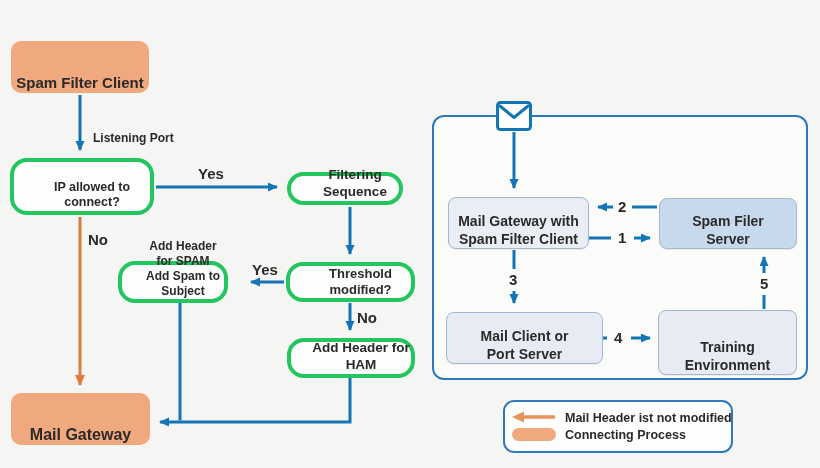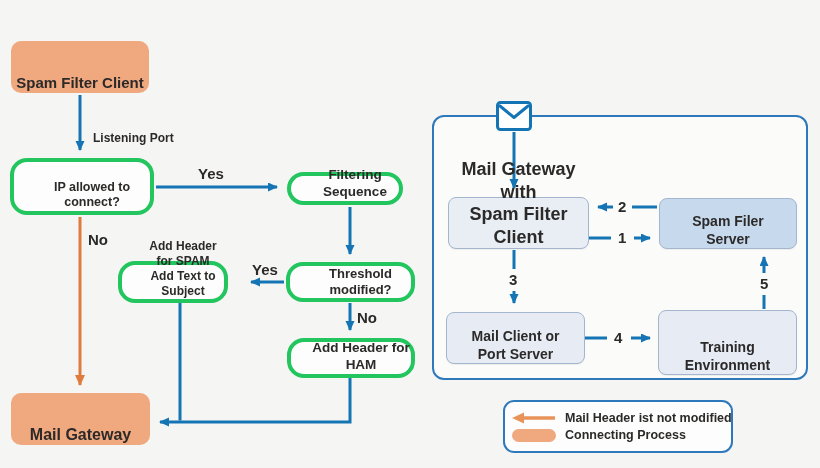--- a/index.html
+++ b/index.html
@@ -40,21 +40,21 @@
   }
   #envelope{left:496px;top:101px;width:36px;height:30px;}
 
   #legend-box{
     left:503px;top:400px;width:230px;height:53px;
     border:2px solid #2E79BC;border-radius:11px;background:#FDFDFD;
     box-sizing:border-box;
     display:flex;flex-direction:column;justify-content:center;gap:3px;
     padding:2px 6px;
   }
-  .legend-row{display:flex;align-items:center;gap:8px;}
+  .legend-row{display:flex;align-items:flex-start;gap:8px;}
   .legend-icon{width:46px;display:flex;align-items:center;justify-content:center;flex:0 0 46px;}
   .legend-text{font-size:12.5px;font-weight:700;white-space:nowrap;}
   .pill{width:44px;height:13px;border-radius:7px;background:#F0A87E;}
 </style>
 </head>
 <body>
 
 <div id="canvas">
 
   <div id="panel-bg"></div>
@@ -105,21 +105,21 @@
 
   <div class="lbl" style="left:198px;top:165px;font-size:15px;">Yes</div>
   <div class="lbl" style="left:88px;top:231px;font-size:15px;">No</div>
 
   <div class="node qbox" style="left:287px;top:172px;width:116px;height:33px;font-size:13.5px;box-sizing:border-box;">
     <span>Filtering Sequence</span>
   </div>
 
   <div class="node qbox" style="left:118px;top:261px;width:110px;height:42px;font-size:12px;box-sizing:border-box;">
     <span>Add Header for SPAM</span>
-    <span>Add Text to Subject</span>
+    <span>Add Spam to Subject</span>
   </div>
 
   <div class="lbl" style="left:252px;top:261px;font-size:15px;">Yes</div>
 
   <div class="node qbox" style="left:286px;top:262px;width:129px;height:40px;font-size:13px;box-sizing:border-box;">
     <span>Threshold modified?</span>
   </div>
 
   <div class="lbl" style="left:357px;top:309px;font-size:15px;">No</div>
 
@@ -131,31 +131,31 @@
     <span>Add Header for HAM</span>
   </div>
 
   <div id="envelope">
     <svg width="36" height="30" viewBox="0 0 36 30">
       <rect x="1.5" y="1.5" width="33" height="27" rx="3" fill="#FFFFFF" stroke="#1474B4" stroke-width="3"></rect>
       <path d="M4,5 L18,16.5 L32,5" fill="none" stroke="#1474B4" stroke-width="3" stroke-linecap="round" stroke-linejoin="round"></path>
     </svg>
   </div>
 
-  <div class="node pbox fill-light" style="left:448px;top:197px;width:141px;height:52px;font-size:18px;box-sizing:border-box;">
+  <div class="node pbox fill-light" style="left:448px;top:197px;width:141px;height:52px;font-size:14px;box-sizing:border-box;">
     <span>Mail Gateway with</span>
     <span>Spam Filter Client</span>
   </div>
 
   <div class="node pbox fill-med" style="left:659px;top:198px;width:138px;height:51px;font-size:14px;box-sizing:border-box;">
     <span>Spam Filer</span>
     <span>Server</span>
   </div>
 
-  <div class="node pbox fill-light2" style="left:446px;top:312px;width:139px;height:52px;font-size:14px;box-sizing:border-box;">
+  <div class="node pbox fill-light2" style="left:446px;top:312px;width:157px;height:52px;font-size:14px;box-sizing:border-box;">
     <span>Mail Client or</span>
     <span>Port Server</span>
   </div>
 
   <div class="node pbox fill-light2" style="left:658px;top:310px;width:139px;height:65px;font-size:14px;box-sizing:border-box;">
     <span>Training</span>
     <span>Environment</span>
   </div>
 
   <div class="stepnum" style="left:618px;top:198px;">2</div>

